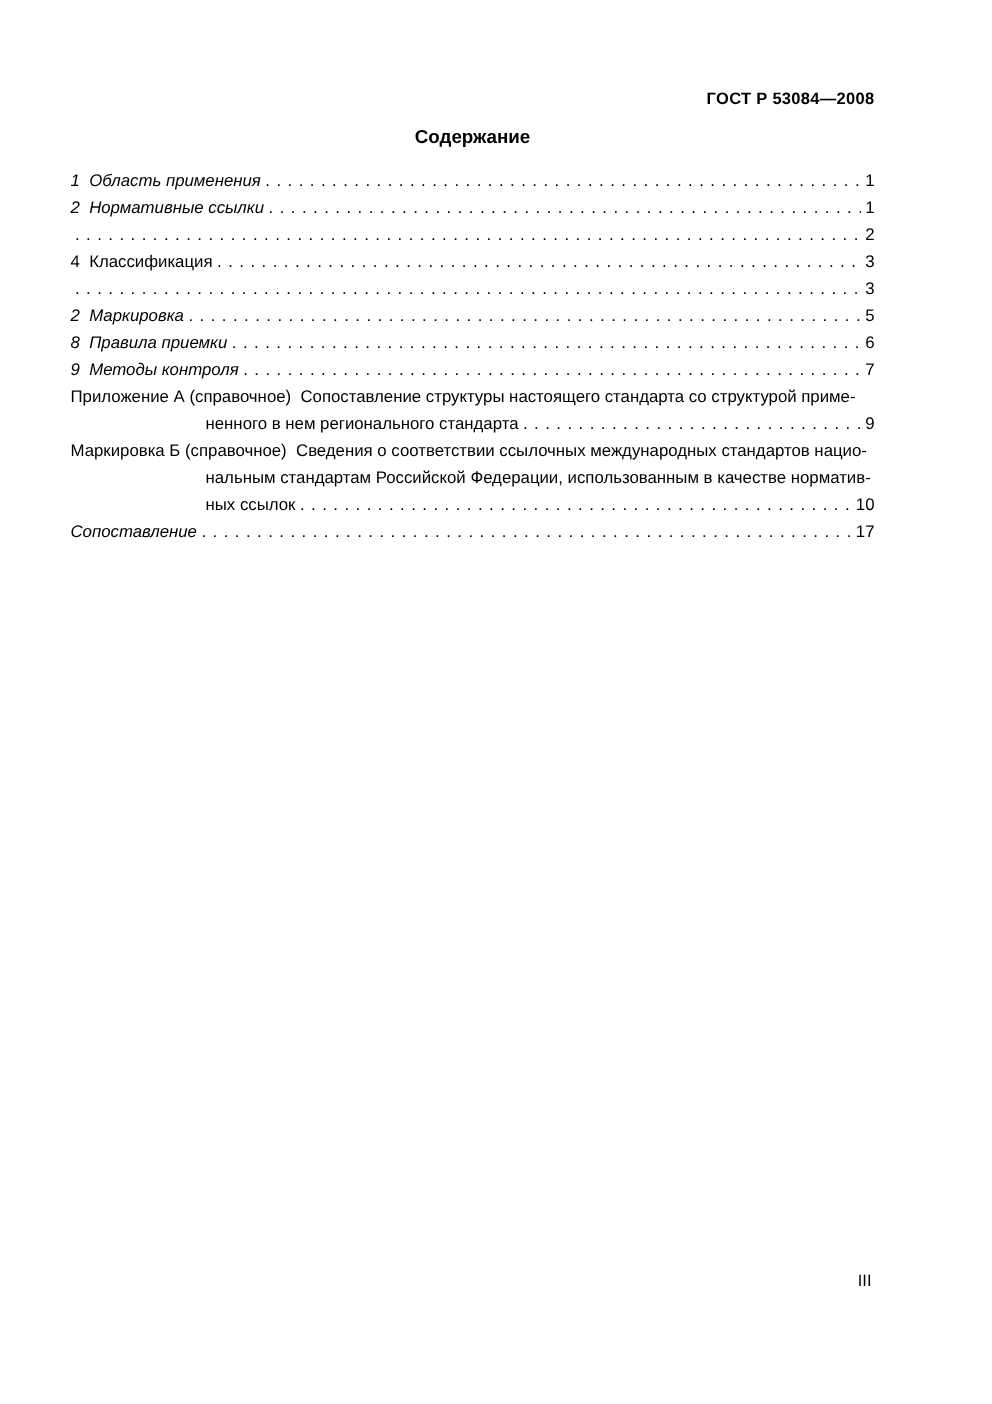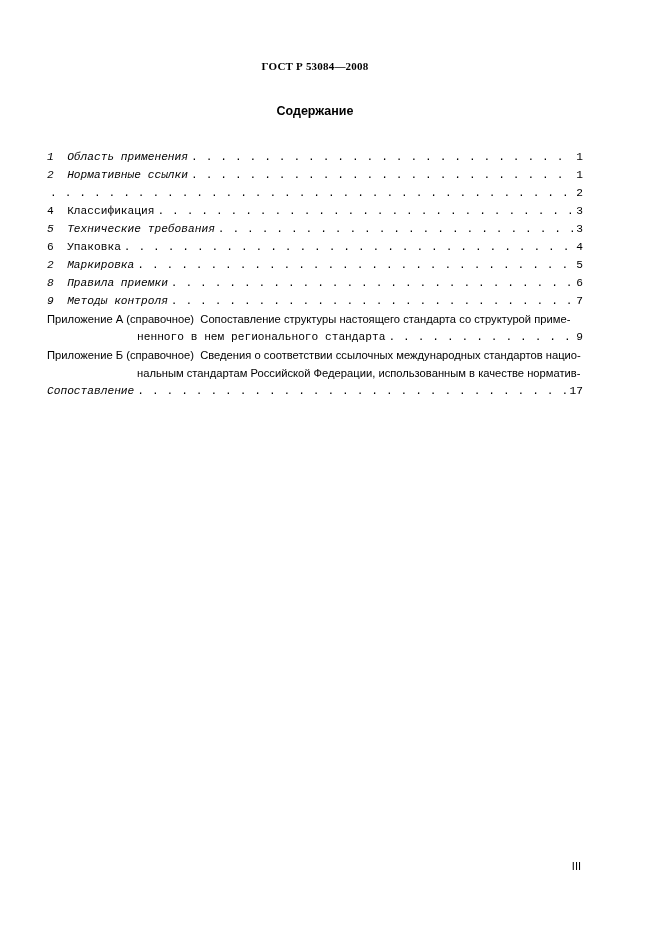--- a/index.html
+++ b/index.html
@@ -9,39 +9,37 @@
     background: #ffffff;
     color: #000000;
     font-family: "Liberation Sans", sans-serif;
     position: relative;
     overflow: hidden;
   }
   .page {
     padding: 60px 78px 0 47px;
   }
   .doc-header {
-    text-align: center;
+    text-align: right;
     font-weight: bold;
     font-size: 11px;
-    margin-bottom: 32px;
+    margin-bottom: 12px;
     letter-spacing: 0.2px;
-    font-family: Liberation Serif, serif;
   }
   .toc-title {
     text-align: center;
     font-weight: bold;
     font-size: 12.5px;
-    margin-bottom: 30px;
+    margin-bottom: 14px;
   }
   .toc-row {
     display: flex;
     align-items: flex-end;
     font-size: 11.2px;
     line-height: 18px;
-    font-family: Liberation Mono, monospace;
   }
   .label, .pg, .app-line { white-space: pre; }
   .italic { font-style: italic; }
   .leader {
     flex: 1;
     overflow: hidden;
     white-space: nowrap;
     margin: 0 3px;
     min-width: 12px;
   }
@@ -52,21 +50,21 @@
   .app-block { margin: 0; }
   .app-line {
     font-size: 11.2px;
     line-height: 18px;
   }
   .app-cont { padding-left: 90px; }
   .app-cont.toc-row { font-size: 11.2px; }
   .footer-pg {
     position: absolute;
     right: 80px;
-    bottom: 64px;
+    bottom: 76px;
     font-size: 11px;
   }
 </style>
 </head>
 <body>
 
 <div class="page">
 
   <div class="doc-header">ГОСТ Р 53084—2008</div>
 
@@ -91,30 +89,24 @@
       <span class="pg">2</span>
     </div>
 
     <div class="toc-row">
       <span class="label">4  Классификация</span>
       <span class="leader"></span>
       <span class="pg">3</span>
     </div>
 
     <div class="toc-row">
-      <span class="label italic">5  Технические требования</span>
       <span class="leader"></span>
       <span class="pg">3</span>
     </div>
 
-    <div class="toc-row">
-      <span class="label">6  Упаковка</span>
-      <span class="leader"></span>
-      <span class="pg">4</span>
-    </div>
 
     <div class="toc-row">
       <span class="label italic">2  Маркировка</span>
       <span class="leader"></span>
       <span class="pg">5</span>
     </div>
 
     <div class="toc-row">
       <span class="label italic">8  Правила приемки</span>
       <span class="leader"></span>
@@ -131,22 +123,27 @@
     <div class="app-block">
       <div class="app-line">Приложение А (справочное)  Сопоставление структуры настоящего стандарта со структурой приме-</div>
       <div class="toc-row app-cont">
         <span class="label">ненного в нем регионального стандарта</span>
         <span class="leader"></span>
         <span class="pg">9</span>
       </div>
     </div>
 
     <div class="app-block">
-      <div class="app-line">Приложение Б (справочное)  Сведения о соответствии ссылочных международных стандартов нацио-</div>
+      <div class="app-line">Маркировка Б (справочное)  Сведения о соответствии ссылочных международных стандартов нацио-</div>
       <div class="app-line app-cont">нальным стандартам Российской Федерации, использованным в качестве норматив-</div>
+      <div class="toc-row app-cont">
+        <span class="label">ных ссылок</span>
+        <span class="leader"></span>
+        <span class="pg">10</span>
+      </div>
     </div>
 
     <div class="toc-row">
       <span class="label italic">Сопоставление</span>
       <span class="leader"></span>
       <span class="pg">17</span>
     </div>
 
   </div>
 </div>

